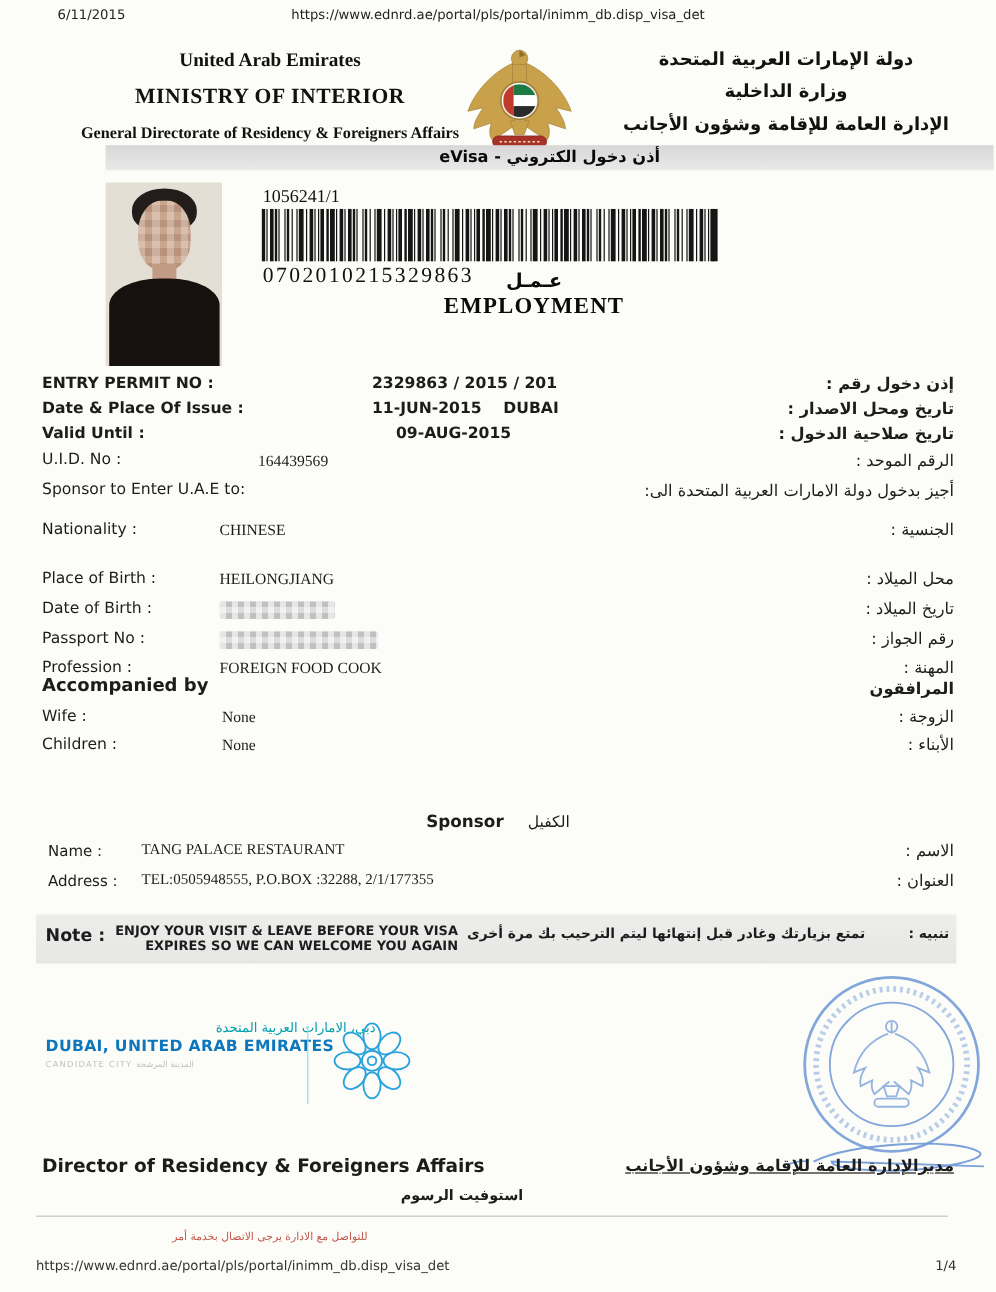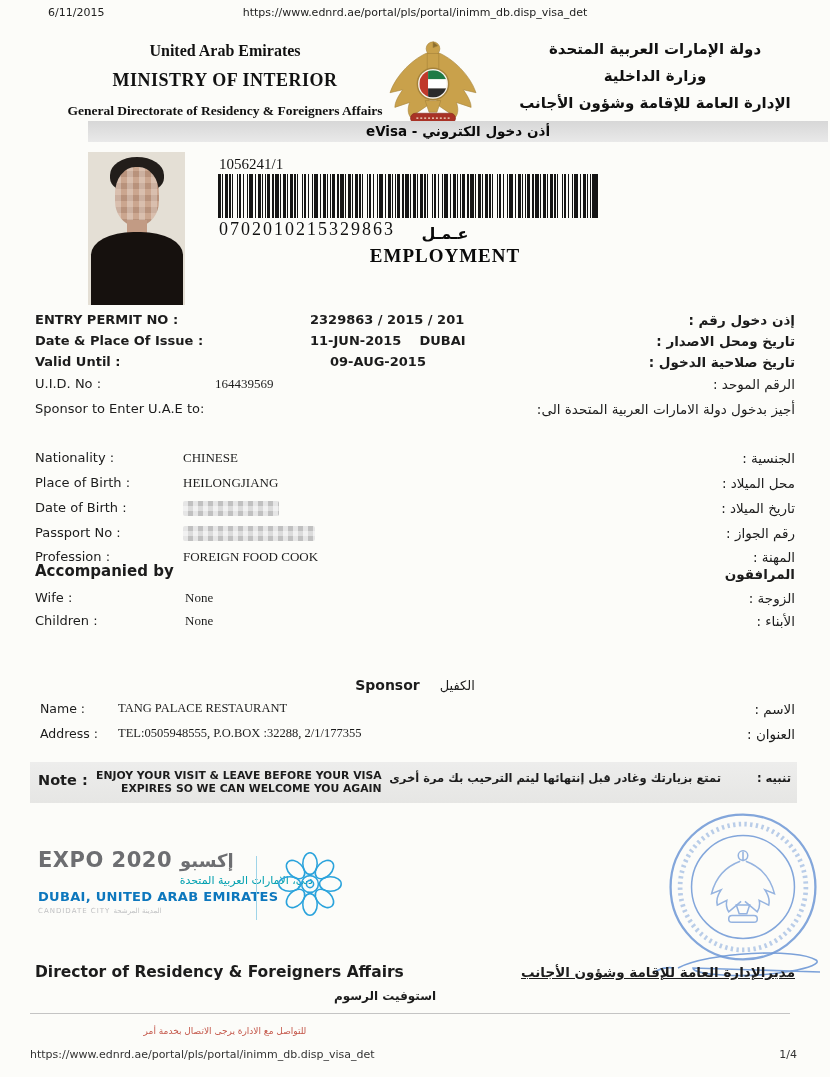--- a/index.html
+++ b/index.html
@@ -296,21 +296,21 @@
     </div>
     <div class="frow" style="top:71px">
       <span class="lab">U.I.D. No :</span>
       <span class="val" style="left:180px">164439569</span>
       <span class="ar">الرقم الموحد :</span>
     </div>
     <div class="frow" style="top:96px">
       <span class="lab">Sponsor to Enter U.A.E to:</span>
       <span class="ar">أجيز بدخول دولة الامارات العربية المتحدة الى:</span>
     </div>
-    <div class="frow" style="top:145px">
+    <div class="frow" style="top:129px">
       <span class="lab">Nationality :</span>
       <span class="val" style="left:148px">CHINESE</span>
       <span class="ar">الجنسية :</span>
     </div>
     <div class="frow" style="top:170px">
       <span class="lab">Place of Birth :</span>
       <span class="val" style="left:148px">HEILONGJIANG</span>
       <span class="ar">محل الميلاد :</span>
     </div>
     <div class="frow" style="top:195px">
@@ -366,23 +366,20 @@
     <div class="note-en">
       <div>ENJOY YOUR VISIT &amp; LEAVE BEFORE YOUR VISA</div>
       <div>EXPIRES SO WE CAN WELCOME YOU AGAIN</div>
     </div>
     <div class="note-ar">
       <span class="lbl">تنبيه :</span><span>تمتع بزيارتك وغادر قبل إنتهائها ليتم الترحيب بك مرة أخرى</span>
     </div>
   </div>
 
   <div class="expo">
-    <div class="ex-row1">
-      <span>EXPO 2020</span><span class="arw">إكسبو</span>
-    </div>
     <div class="ex-row2">دبي، الامارات العربية المتحدة</div>
     <div class="ex-row3">DUBAI, UNITED ARAB EMIRATES</div>
     <div class="ex-row4">CANDIDATE CITY المدينة المرشحة</div>
     <div class="ex-divider"></div>
     <div class="ex-flower">
       <svg viewBox="0 0 60 60" width="72" height="72">
         <g fill="none" stroke="#2aa3dc" stroke-width="1.3">
           <g>
             <ellipse cx="30" cy="13" rx="6" ry="9"></ellipse>
             <ellipse cx="30" cy="13" rx="6" ry="9" transform="rotate(45 30 30)"></ellipse>

